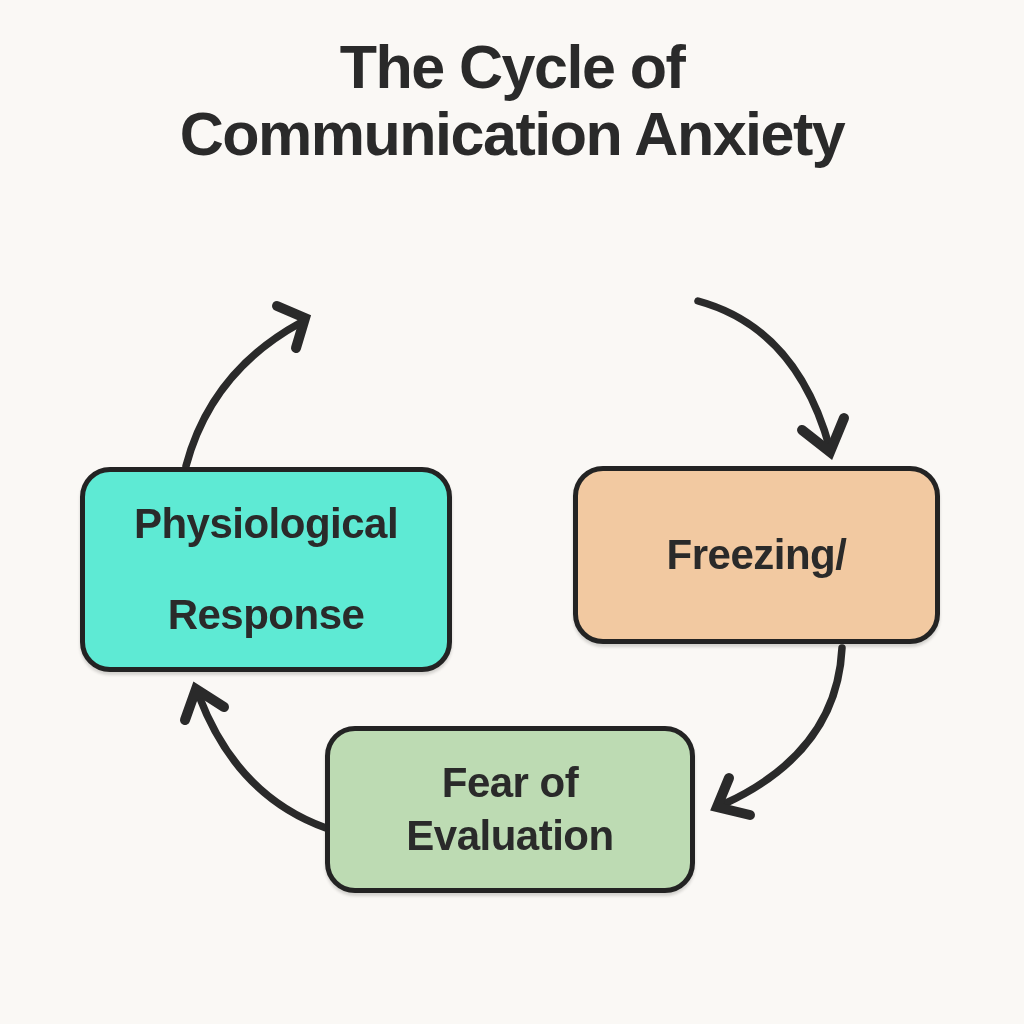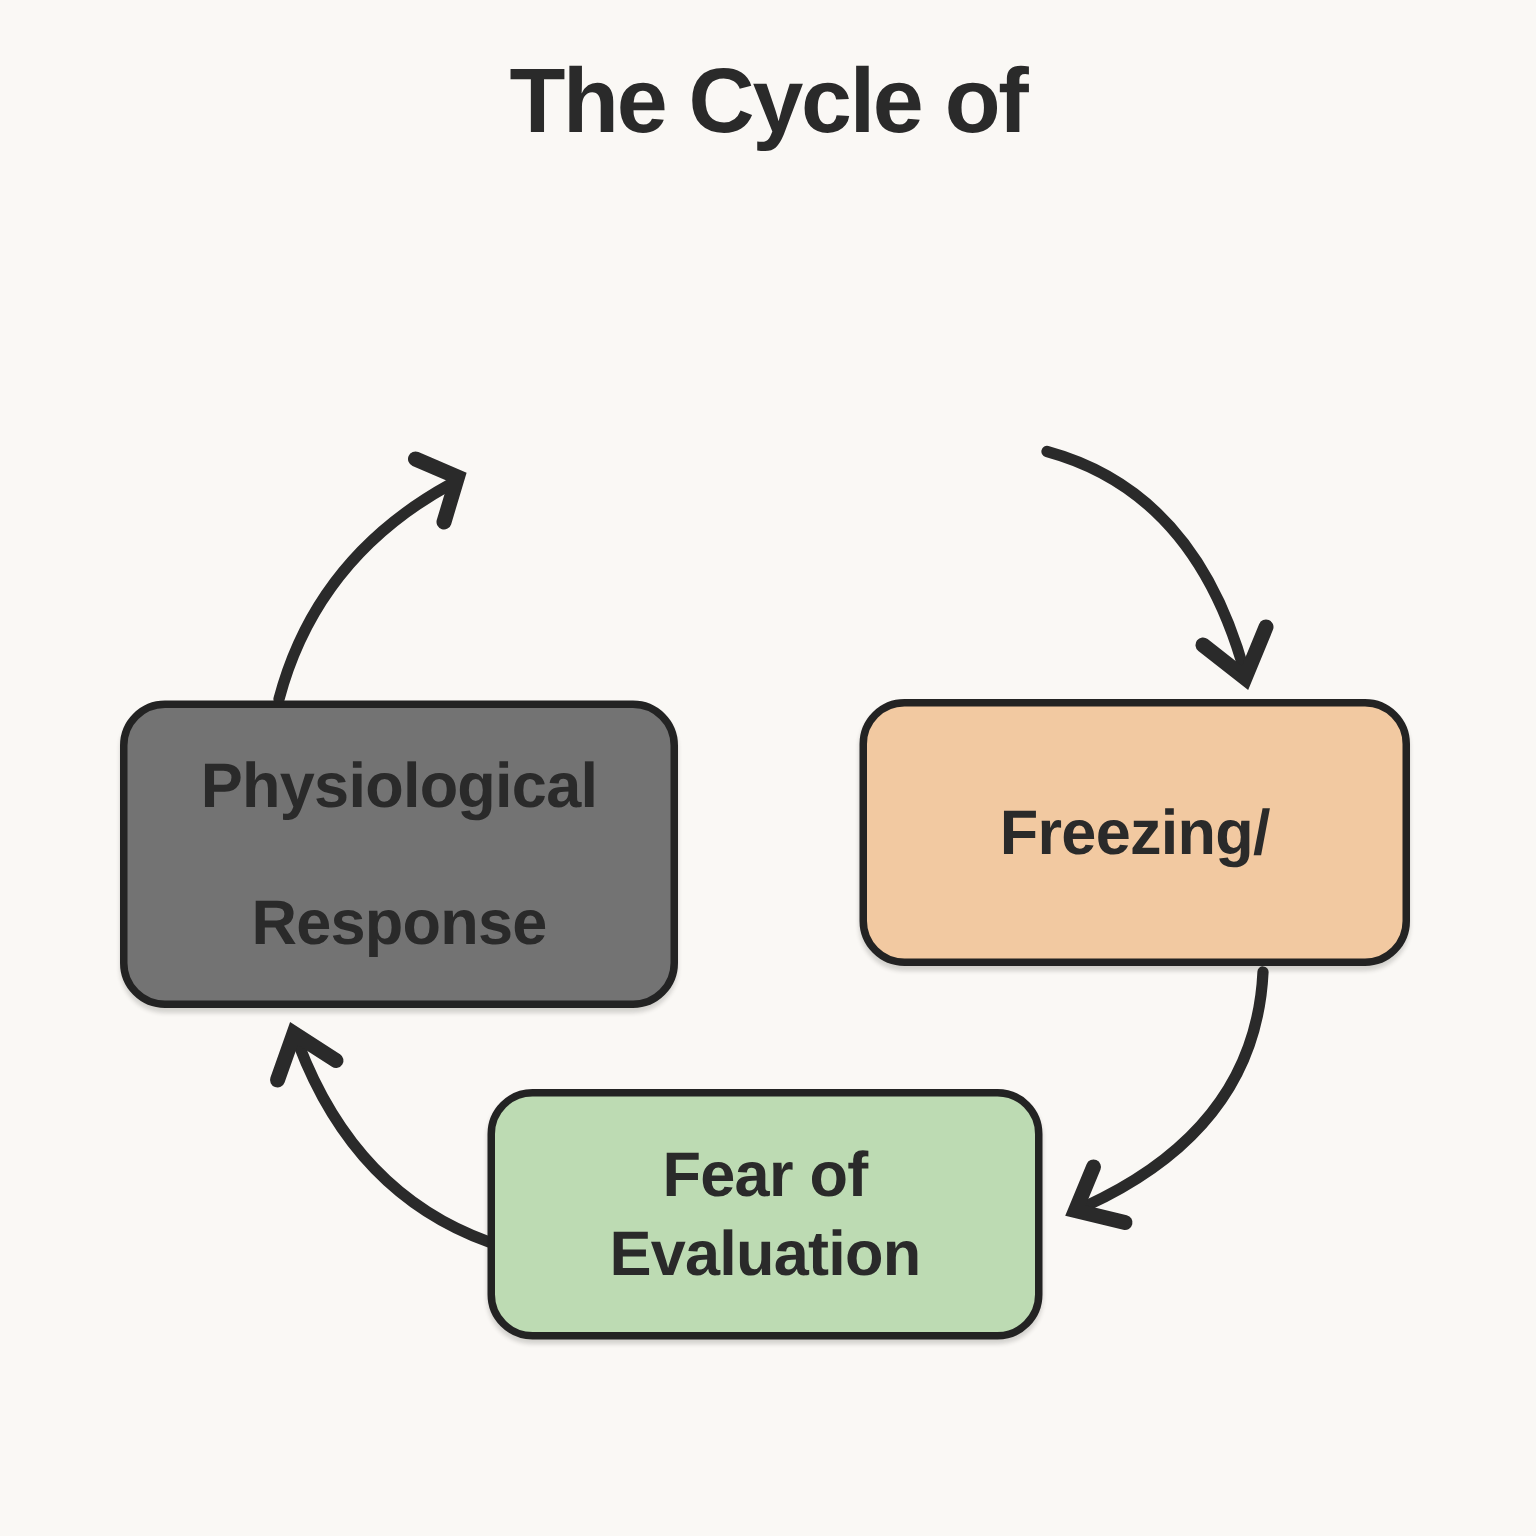--- a/index.html
+++ b/index.html
@@ -64,20 +64,21 @@
   .node--fear     { left: 325px; top: 726px; width: 370px; height: 167px; }
   .node--physio   { left:  80px; top: 467px; width: 372px; height: 205px; }
 </style>
 </head>
 <body>
 
 <div class="canvas">
 
   <div class="title">
     <div>The Cycle of</div>
+    <div>Communication Anxiety</div>
   </div>
 
   <svg class="arrows" width="1024" height="1024" viewBox="0 0 1024 1024">
     <g class="stroke-group">
       <g>
         <path d="M 698 301 Q 797 328 830 449" stroke-width="7.5" stroke-linecap="round"></path>
         <polyline points="802,430 830,452 844,418" stroke-width="10" stroke-linejoin="miter" stroke-linecap="round"></polyline>
       </g>
       <g>
         <path d="M 842 648 Q 837 752 724 804" stroke-width="7.5" stroke-linecap="round"></path>
@@ -97,18 +98,18 @@
 
   <div class="node node--freezing" style="background-color: rgb(242, 201, 161);">
     <div class="line">Freezing/</div>
   </div>
 
   <div class="node node--fear" style="background-color: rgb(189, 219, 179);">
     <div class="line">Fear of</div>
     <div class="line">Evaluation</div>
   </div>
 
-  <div class="node node--physio" style="background-color: #737373; gap: 39px;">
+  <div class="node node--physio" style="background-color: #5eead4; gap: 39px;">
     <div class="line">Physiological</div>
     <div class="line">Response</div>
   </div>
 
 </div>
 
 </body></html>

